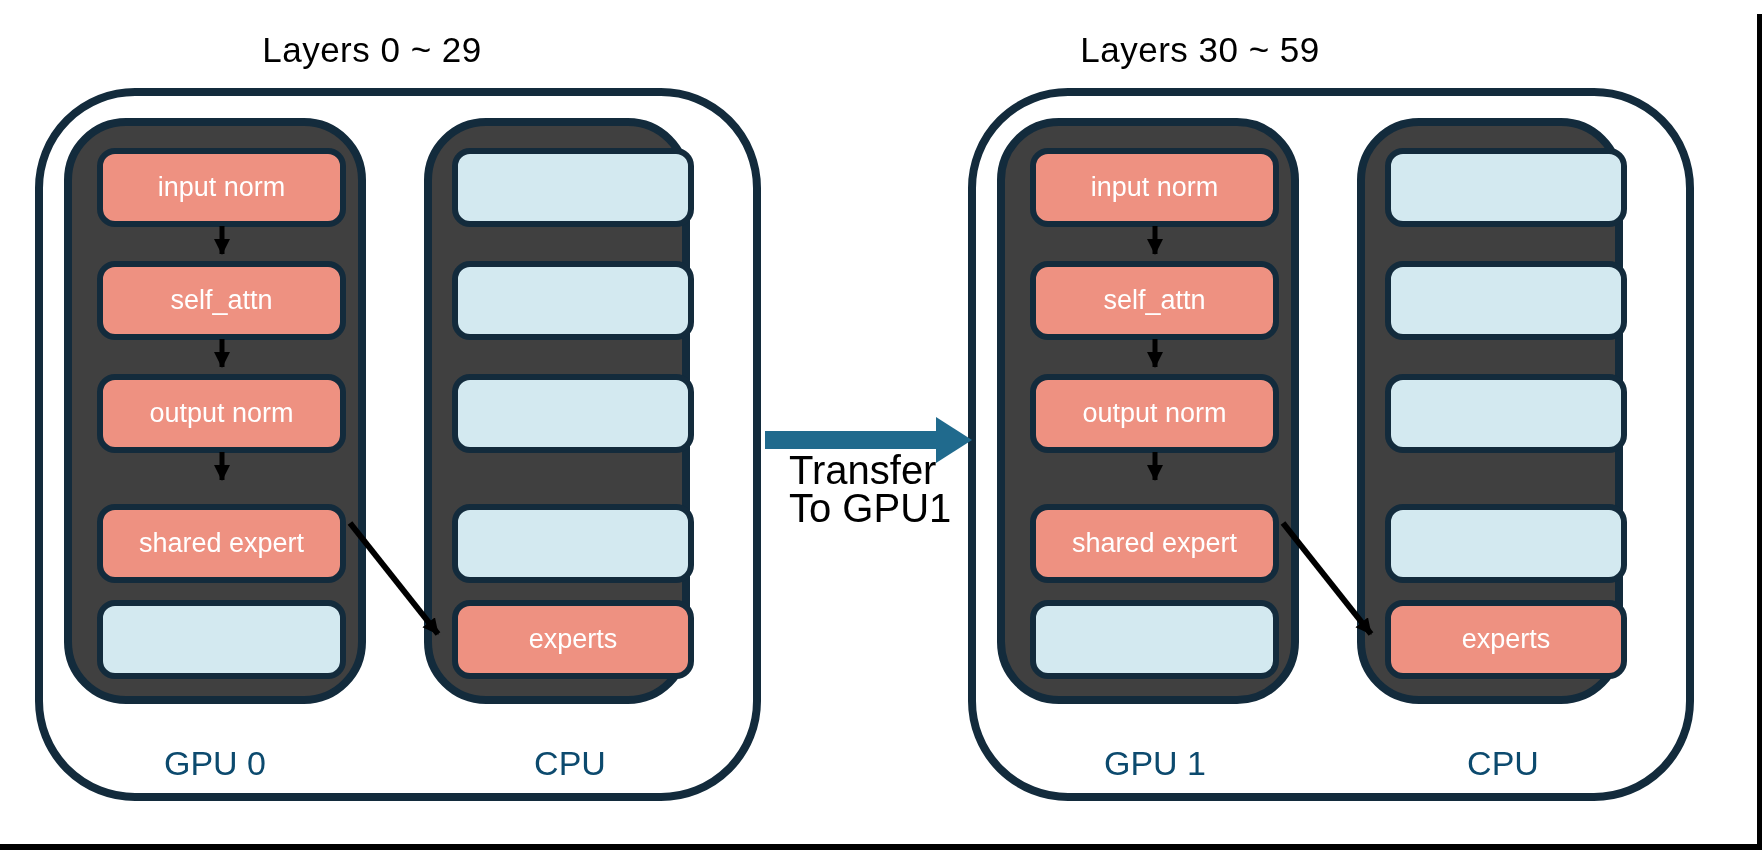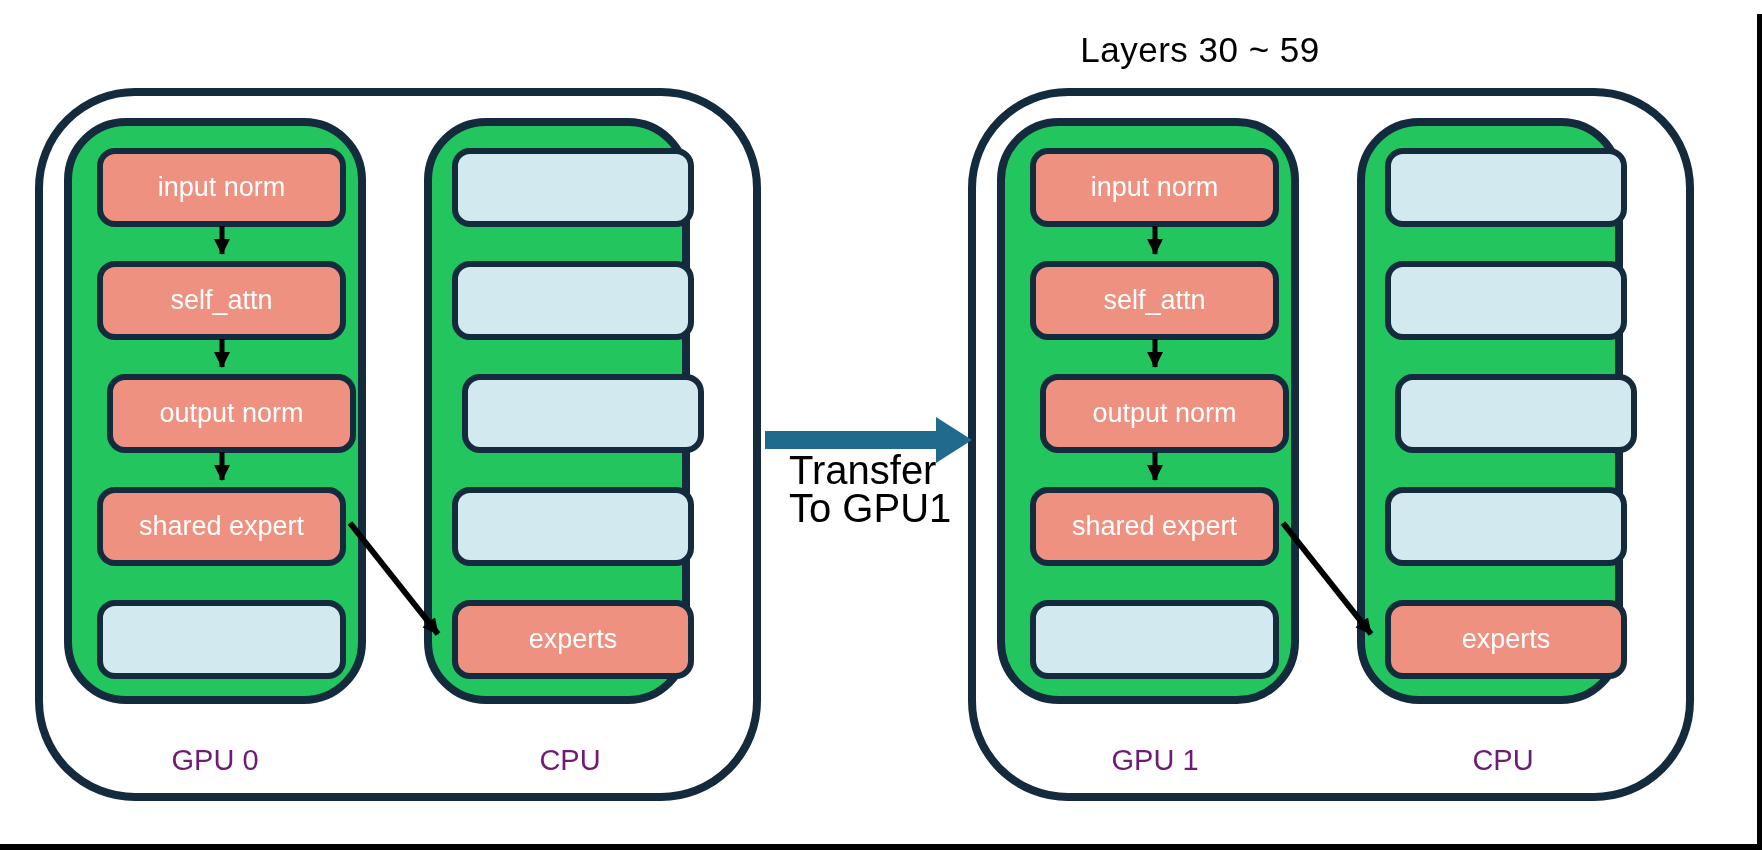--- a/index.html
+++ b/index.html
@@ -13,62 +13,63 @@
   }
   .title.t0{left:112px;}
   .title.t1{left:940px;}
   .outer{
     position:absolute;top:88px;width:726px;height:713px;background:#fff;
     border:8px solid #132B3C;border-radius:100px;box-sizing:border-box;
   }
   .outer.g0{left:35px;}
   .outer.g1{left:968px;}
   .col{
-    position:absolute;top:118px;height:586px;background:#22c55e;
+    position:absolute;top:118px;height:586px;background:#404040;
     border:8px solid #132B3C;border-radius:62px;box-sizing:border-box;
   }
   .col.gpu{width:302px;}
   .col.cpu{width:266px;}
   .col.g0.gpu{left:64px;}
   .col.g0.cpu{left:424px;}
   .col.g1.gpu{left:997px;}
   .col.g1.cpu{left:1357px;}
   .box{
     position:absolute;height:79px;border:6px solid #132B3C;border-radius:18px;
     box-sizing:border-box;display:flex;align-items:center;justify-content:center;
   }
   .gpu .box{left:25px;width:249px;}
   .cpu .box{left:20px;width:242px;}
   .box.r0{top:22px;}
   .box.r1{top:135px;}
-  .box.r2{top:248px;margin-left:10px;}
-  .box.r3{top:361px;text-align:right;}
+  .box.r2{top:248px;}
+  .box.r3{top:378px;text-align:right;}
   .box.r4{top:474px;}
   .box.salmon{background:#EE9181;}
   .box.blue{background:#D3E9F0;}
   .box .lbl{color:#ffffff;font-size:27px;white-space:nowrap;}
   .col-label{
-    position:absolute;top:744px;text-align:center;font-size:29px;color:#701a75;
+    position:absolute;top:744px;text-align:center;font-size:34px;color:#0c4a6e;
   }
   .col-label.g0.gpu{left:64px;width:302px;}
   .col-label.g0.cpu{left:424px;width:292px;}
   .col-label.g1.gpu{left:1004px;width:302px;}
   .col-label.g1.cpu{left:1357px;width:292px;}
   .transfer-label{
     position:absolute;left:789px;top:451px;font-size:40px;line-height:38px;color:#000;
   }
   .arrows{position:absolute;left:0;top:0;pointer-events:none;}
   .bottom-frame-line{position:absolute;left:0;top:844px;width:1762px;height:6px;background:#000;}
   .right-frame-line{position:absolute;left:1757px;top:14px;width:5px;height:836px;background:#000;}
 </style>
 </head>
 <body>
 
 <div class="canvas">
 
+  <div class="title t0">Layers 0 ~ 29</div>
   <div class="title t1">Layers 30 ~ 59</div>
 
   <div class="outer g0"></div>
 
   <div class="col g0 gpu">
     <div class="box salmon r0">
       <span class="lbl">input norm</span>
     </div>
     <div class="box salmon r1">
       <span class="lbl">self_attn</span>

